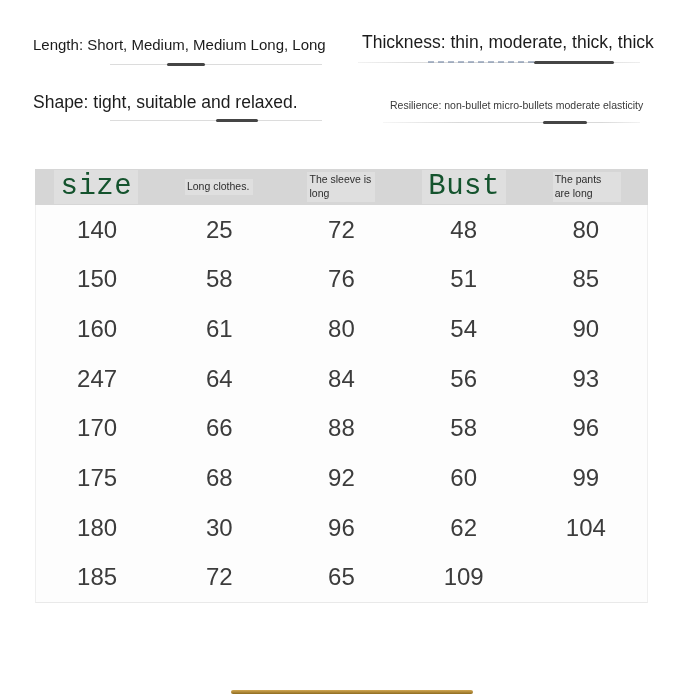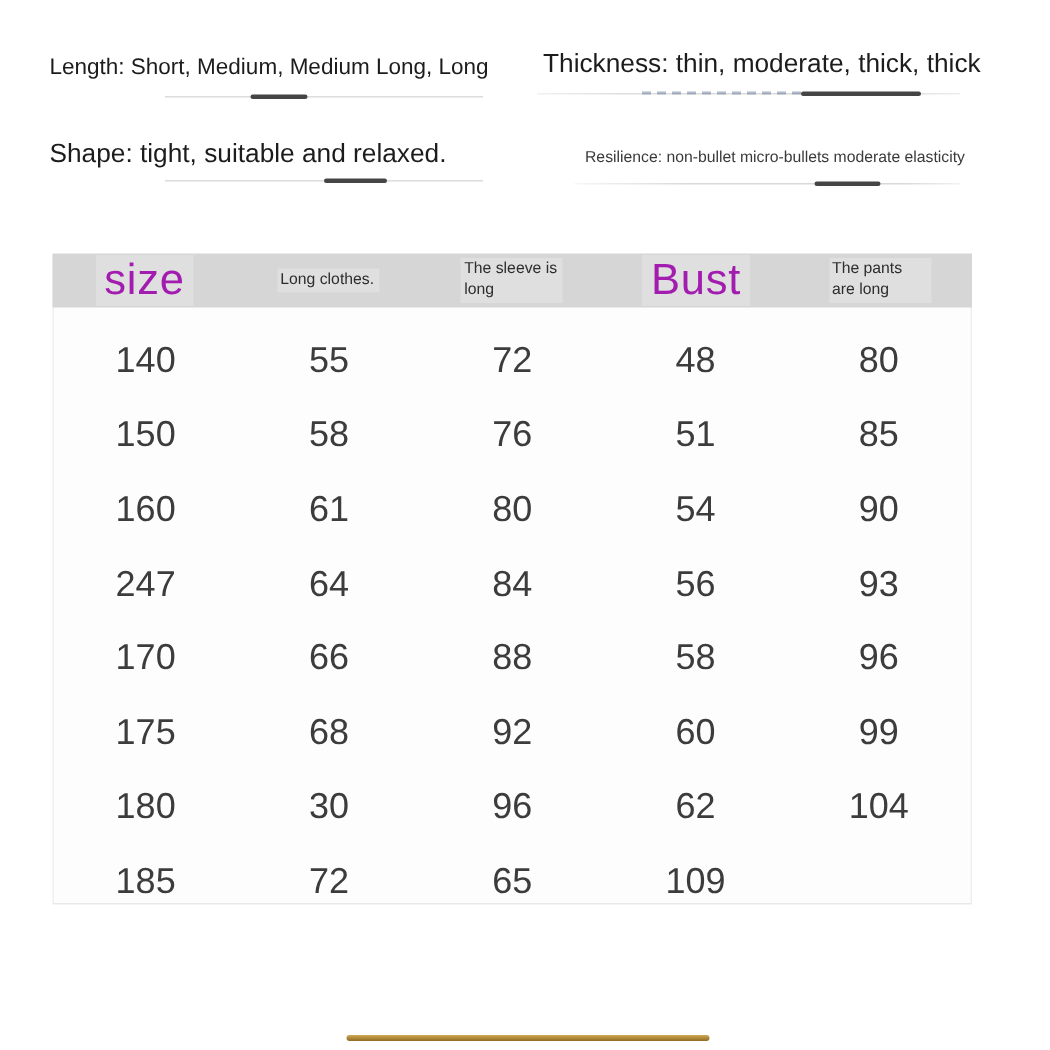--- a/index.html
+++ b/index.html
@@ -47,29 +47,29 @@
     background: #fdfdfd;
   }
   .t-header {
     height: 36px; flex: 0 0 36px;
     background: #d6d6d6;
     display: flex; align-items: center;
     margin: -1px -1px 0 -1px;
   }
   .t-col { width: 20%; display: flex; justify-content: center; align-items: center; }
   .h-big {
-    font-size: 29px; color: #a21caf; letter-spacing: 0.5px;
-    background: rgba(255,255,255,0.22); padding: 0 6px; line-height: 34px;
+    font-size: 29px; color: #14532d; letter-spacing: 0.5px;
+    background: rgba(255,255,255,0.22); padding: 0 6px; line-height: 34px; font-family: Liberation Mono, monospace;
   }
   .h-small {
     font-size: 10.5px; line-height: 1.3; color: #2d2d2d; text-align: left;
     width: 64px; background: rgba(255,255,255,0.22); padding: 1px 2px;
   }
   .t-body { flex: 1 1 auto; display: flex; flex-direction: column; }
-  .t-row { flex: 1 1 0; display: flex; align-items: flex-end; }
+  .t-row { flex: 1 1 0; display: flex; align-items: center; }
   .t-cell {
     width: 20%; text-align: center;
     font-size: 24px; color: #3c3c3c;
   }
 
   
   .footer-title {
     position: absolute; left: 0; right: 0; top: 650px;
     text-align: center; font-size: 30px; color: #6e6354;
   }
@@ -119,21 +119,21 @@
       <div class="t-col">
           <span class="h-big">Bust</span>
         </div>
       <div class="t-col">
           <span class="h-small">The pants are long</span>
         </div>
     </div>
     <div class="t-body">
       <div class="t-row">
         <span class="t-cell">140</span>
-        <span class="t-cell">55</span>
+        <span class="t-cell">25</span>
         <span class="t-cell">72</span>
         <span class="t-cell">48</span>
         <span class="t-cell">80</span>
       </div>
       <div class="t-row">
         <span class="t-cell">150</span>
         <span class="t-cell">58</span>
         <span class="t-cell">76</span>
         <span class="t-cell">51</span>
         <span class="t-cell">85</span>

